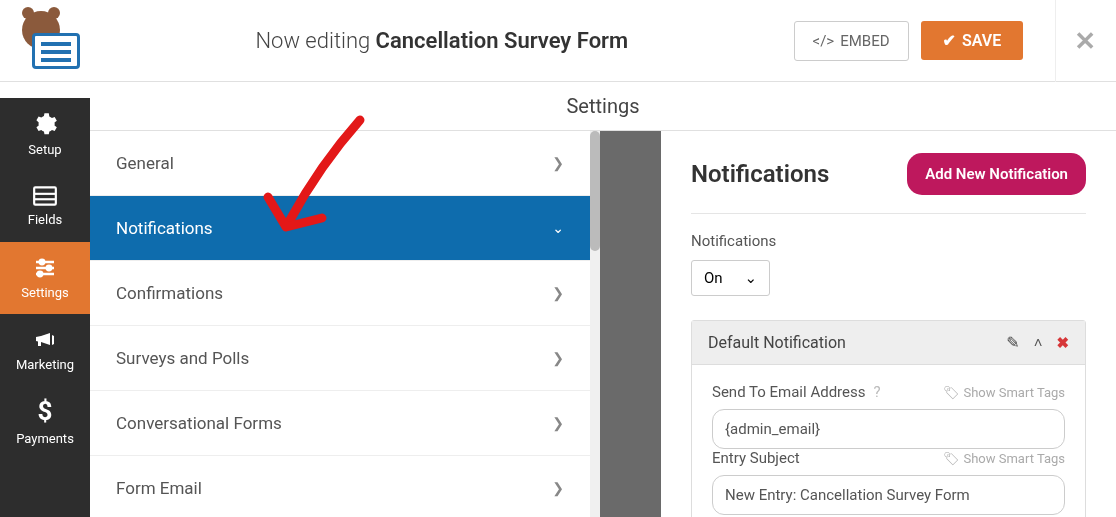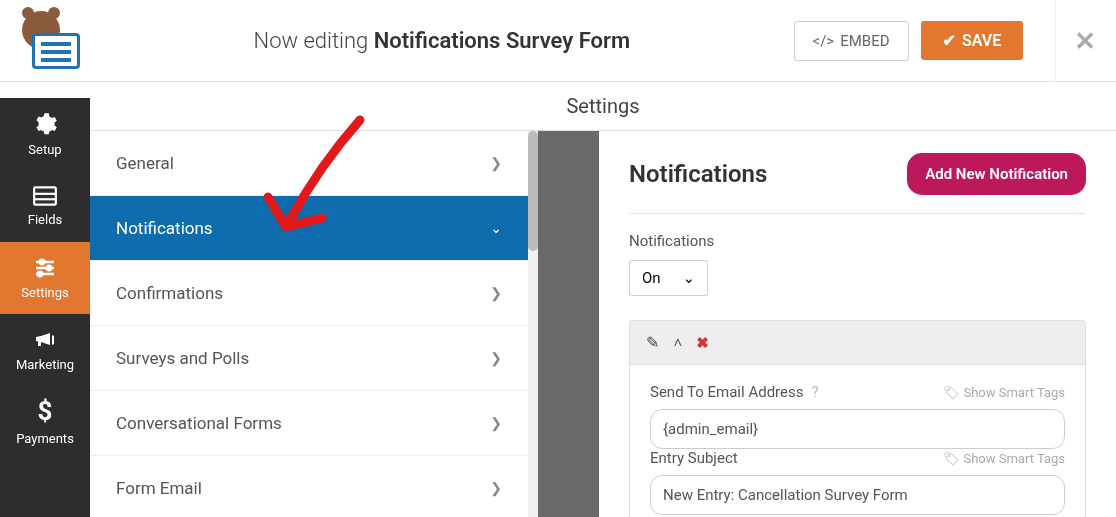--- a/index.html
+++ b/index.html
@@ -23,21 +23,21 @@
     .main { display: flex; height: 435px; }
     .sidebar { width: 90px; background: #2d2d2d; display: flex; flex-direction: column; margin-top: 16px; }
     .sidebar-item { height: 72px; display: flex; flex-direction: column; align-items: center; justify-content: center; gap: 5px; color: #fff; cursor: pointer; font-size: 13px; }
     .sidebar-item.active { background: #e27730; }
     .sidebar-item .icon { font-size: 24px; }
     
     .content { flex: 1; display: flex; flex-direction: column; background: #f5f5f5; }
     .settings-title { text-align: center; font-size: 20px; color: #444; padding: 12px 0; background: #fff; border-bottom: 1px solid #e0e0e0; font-weight: 400; }
     .settings-body { display: flex; flex: 1; overflow: hidden; }
     
-    .settings-menu { width: 438px; background: #fff; overflow-y: auto; position: relative; }
+    .settings-menu { width: 500px; background: #fff; overflow-y: auto; position: relative; }
     .settings-menu-item { padding: 22px 26px; border-bottom: 1px solid #eee; display: flex; justify-content: space-between; align-items: center; cursor: pointer; font-size: 17px; color: #555; }
     .settings-menu-item.active { background: #0e6cad; color: #fff; }
     .chevron { font-size: 14px; color: #888; }
     .settings-menu-item.active .chevron { color: #fff; }
     
     .scrollbar-track { width: 10px; background: #f0f0f0; position: relative; }
     .scrollbar-thumb { position: absolute; top: 0; left: 0; right: 0; height: 120px; background: #bbb; border-radius: 5px; }
     
     .preview-gap { width: 60px; background: #6a6a6a; }
     
@@ -69,21 +69,21 @@
 </head>
 <body>
 
 <div class="header">
   <div class="logo">
     <div class="logo-bear"></div>
     <div class="logo-doc"></div>
   </div>
   <div class="header-title">
     <span>Now editing</span>
-    <b>Notifications Survey Form</b>
+    <b>Cancellation Survey Form</b>
   </div>
   <div class="header-buttons">
     <button class="btn-embed">
       <span>&lt;/&gt;</span>
       <span>EMBED</span>
     </button>
     <button class="btn-save">
       <span>✔</span>
       <span>SAVE</span>
     </button>
@@ -174,20 +174,21 @@
           <button class="btn-add">Add New Notification</button>
         </div>
         <div class="field-label">Notifications</div>
         <div class="select">
           <span>On</span>
           <span>⌄</span>
         </div>
 
         <div class="notif-card">
           <div class="notif-card-head">
+            <span>Default Notification</span>
             <div class="notif-actions">
               <span class="action-edit">✎</span>
               <span class="action-collapse">˄</span>
               <span class="action-delete">✖</span>
             </div>
           </div>
           <div class="notif-body">
             <div class="notif-row">
               <div class="notif-row-head">
                 <span class="lbl">

